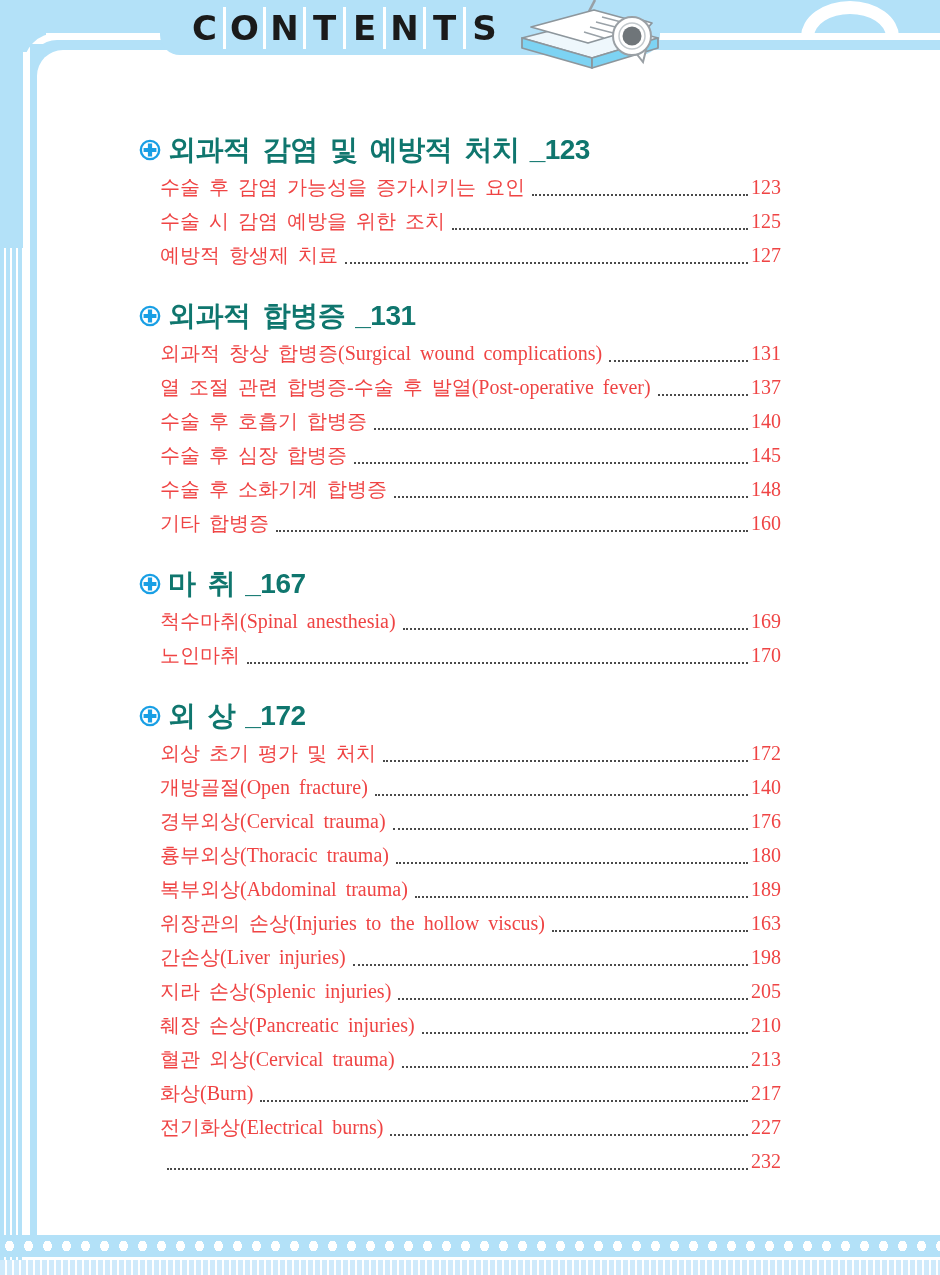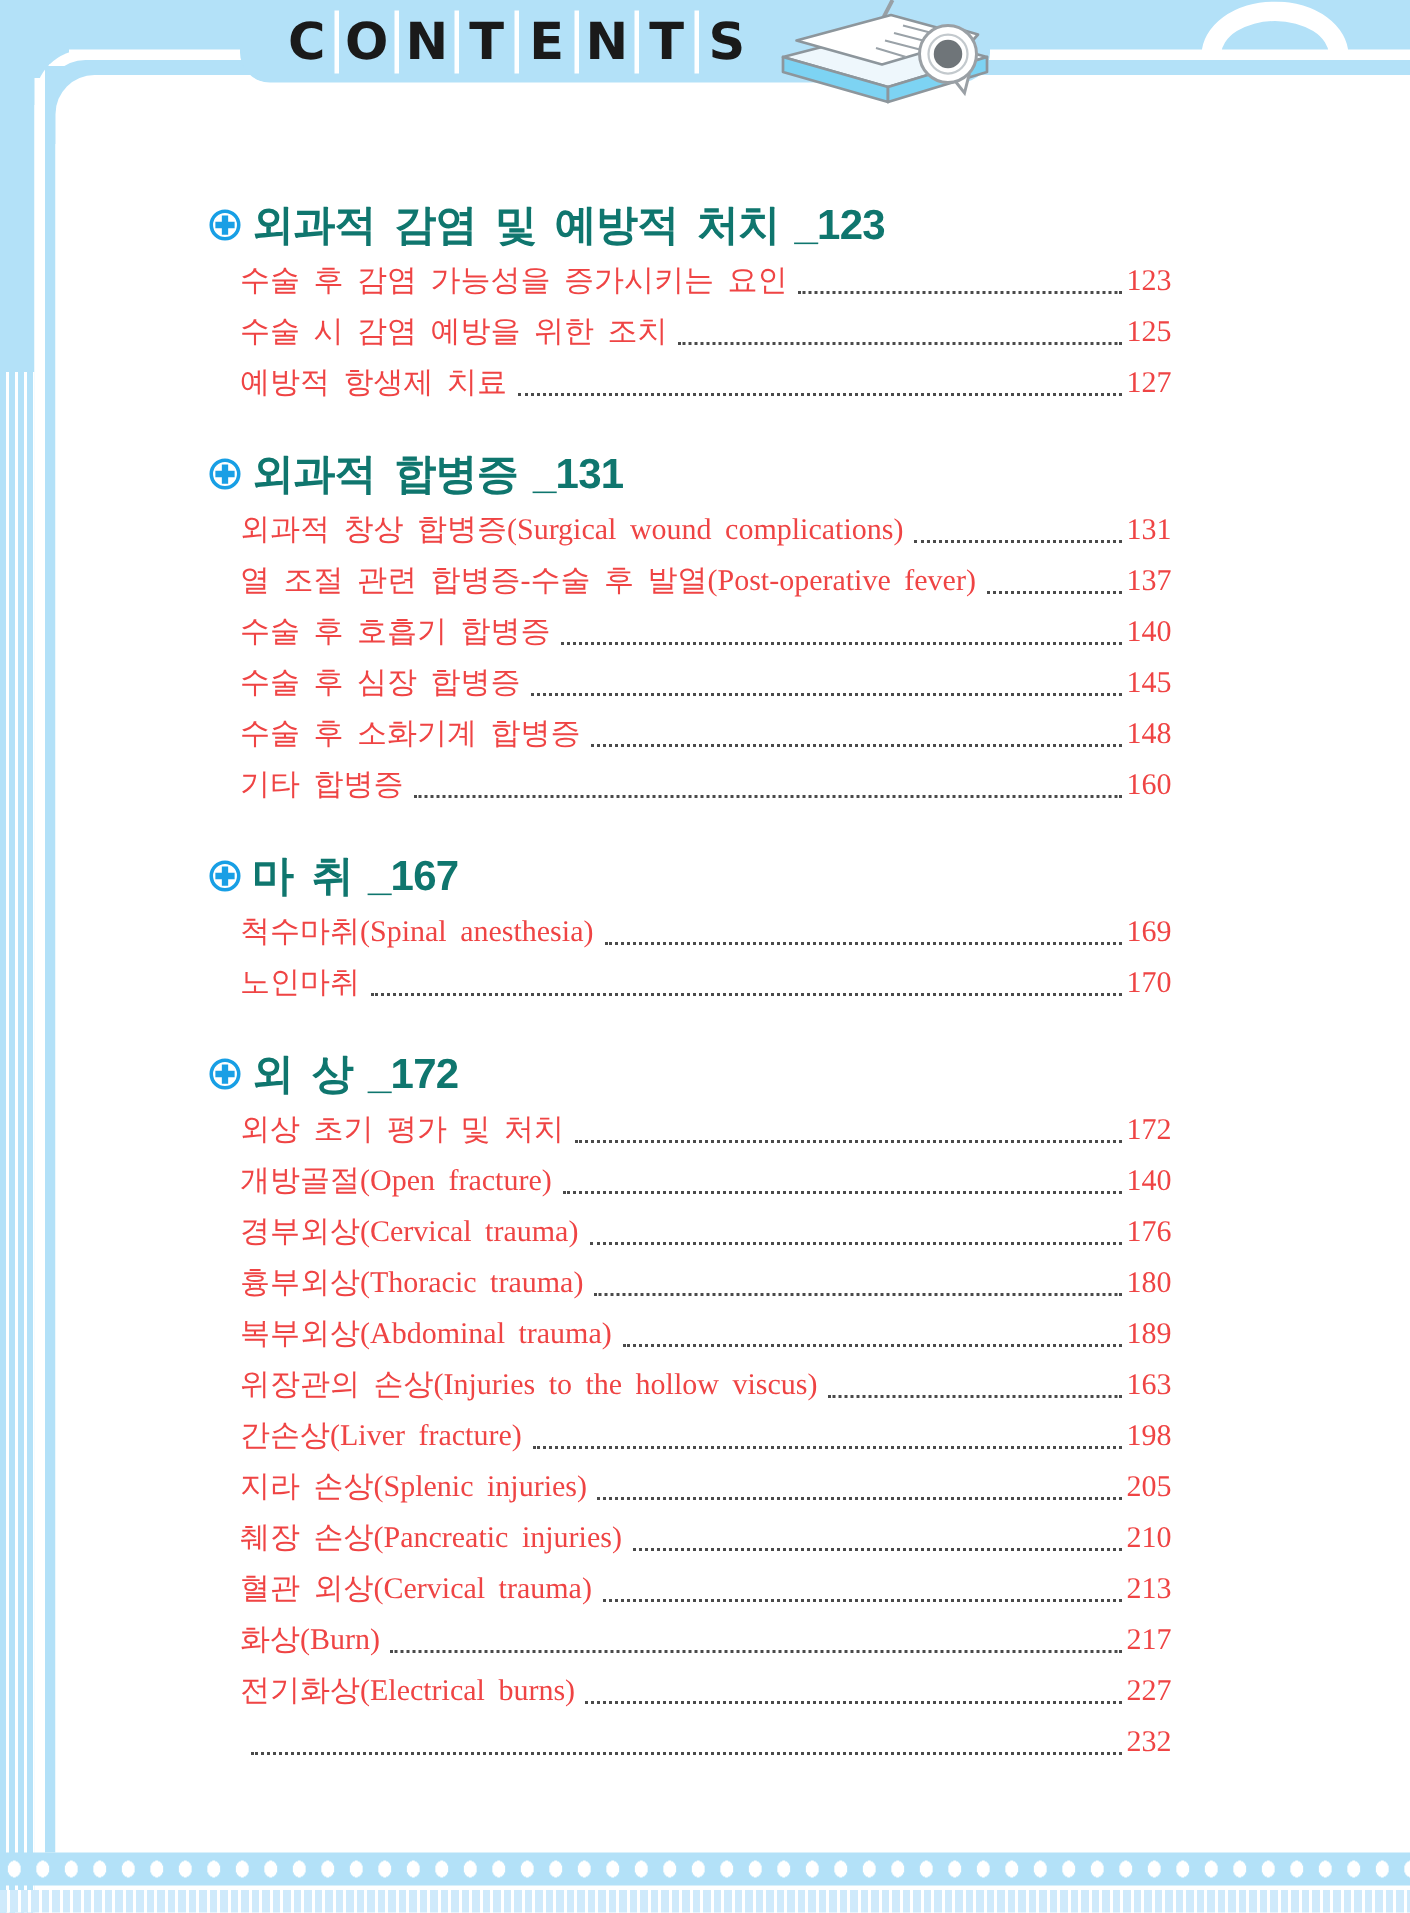--- a/index.html
+++ b/index.html
@@ -181,21 +181,21 @@
         <span class="e-text">복부외상(Abdominal trauma)</span>
         <span class="leader"></span>
         <span class="e-page">189</span>
       </div>
       <div class="entry">
         <span class="e-text">위장관의 손상(Injuries to the hollow viscus)</span>
         <span class="leader"></span>
         <span class="e-page">163</span>
       </div>
       <div class="entry">
-        <span class="e-text">간손상(Liver fracture)</span>
+        <span class="e-text">간손상(Liver injuries)</span>
         <span class="leader"></span>
         <span class="e-page">198</span>
       </div>
       <div class="entry">
         <span class="e-text">지라 손상(Splenic injuries)</span>
         <span class="leader"></span>
         <span class="e-page">205</span>
       </div>
       <div class="entry">
         <span class="e-text">췌장 손상(Pancreatic injuries)</span>

